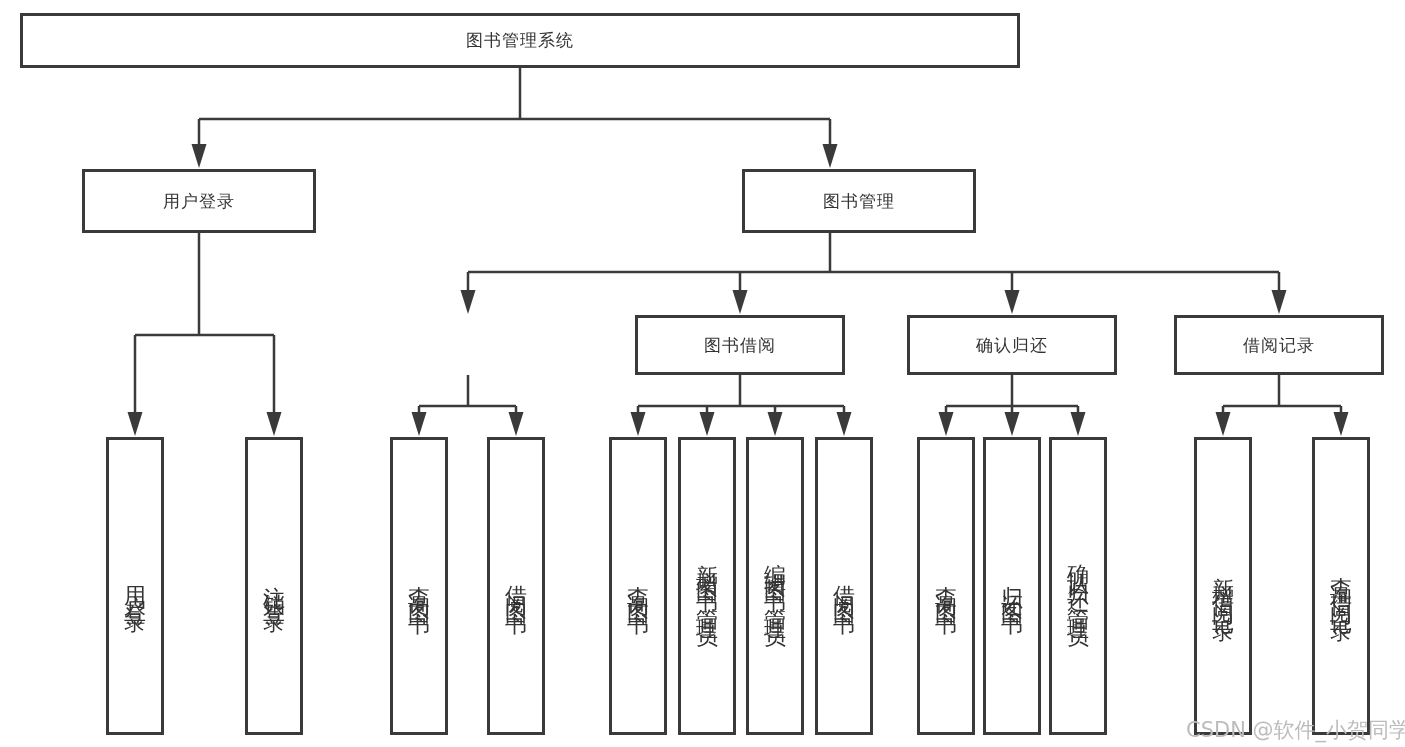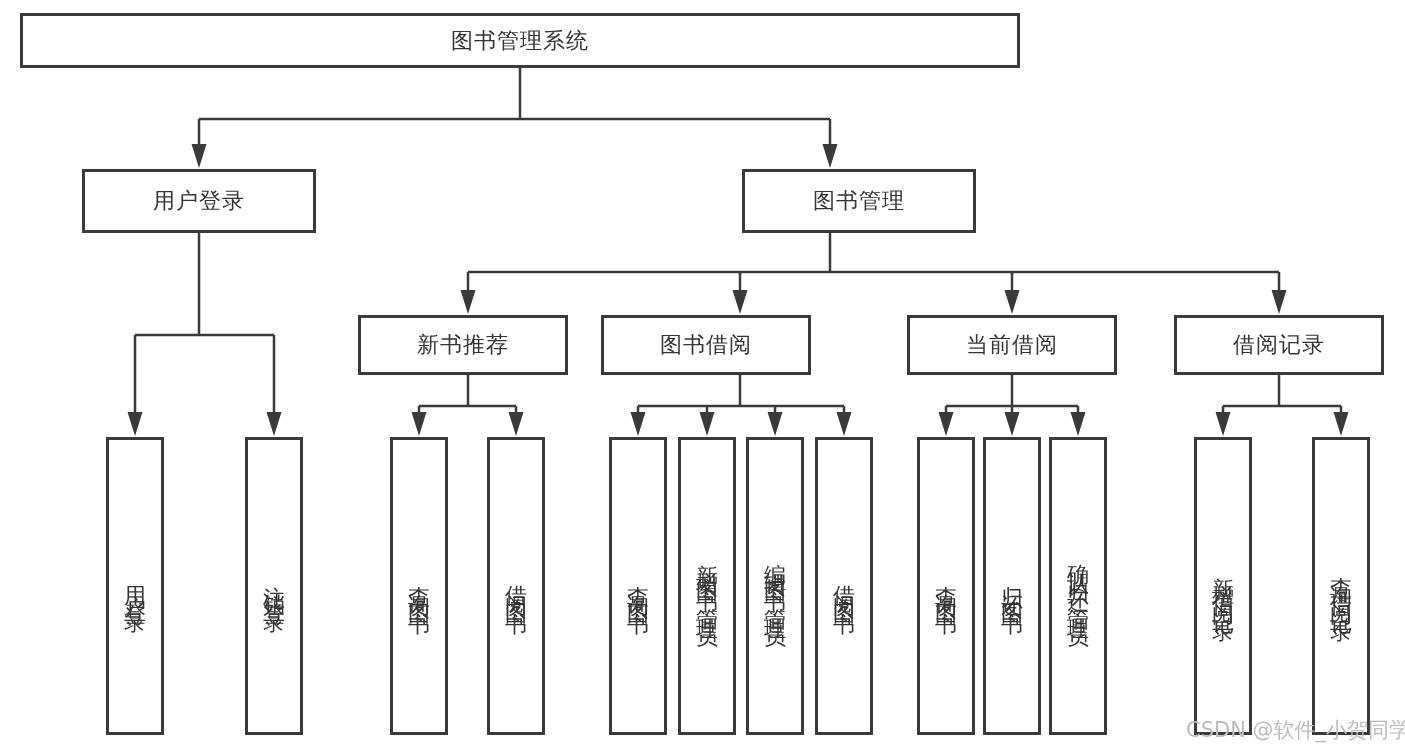--- a/index.html
+++ b/index.html
@@ -27,21 +27,21 @@
     position: absolute;
     background: #ffffff;
     border: 3px solid var(--line);
     display: flex;
     align-items: center;
     justify-content: center;
     color: var(--text);
     z-index: 1;
   }
   .h-label {
-    font-size: 22px;
+    font-size: 17px;
     letter-spacing: 1px;
     white-space: nowrap;
   }
   .v-label {
     writing-mode: vertical-rl;
     font-size: 22px;
     letter-spacing: 9px;
     line-height: 1.1;
     white-space: nowrap;
   }
@@ -118,28 +118,25 @@
     <span class="h-label">图书管理系统</span>
   </div>
 
   <div class="box l2-box" style="left:82px; width:234px;">
     <span class="h-label">用户登录</span>
   </div>
   <div class="box l2-box" style="left:713px; width:234px;margin-left:29px;">
     <span class="h-label">图书管理</span>
   </div>
 
-  <div class="box l3-box" style="left:358px;">
-    <span class="h-label">新书推荐</span>
-  </div>
-  <div class="box l3-box" style="left:601px;">
+  <div class="box l3-box" style="left:635px;">
     <span class="h-label">图书借阅</span>
   </div>
   <div class="box l3-box" style="left:907px;">
-    <span class="h-label">当前借阅</span>
+    <span class="h-label">确认归还</span>
   </div>
   <div class="box l3-box" style="left:1174px;">
     <span class="h-label">借阅记录</span>
   </div>
 
   <div class="box leaf-box" style="left:106px;">
     <span class="v-label">用户登录</span>
   </div>
   <div class="box leaf-box" style="left:245px;">
     <span class="v-label">注销登录</span>

